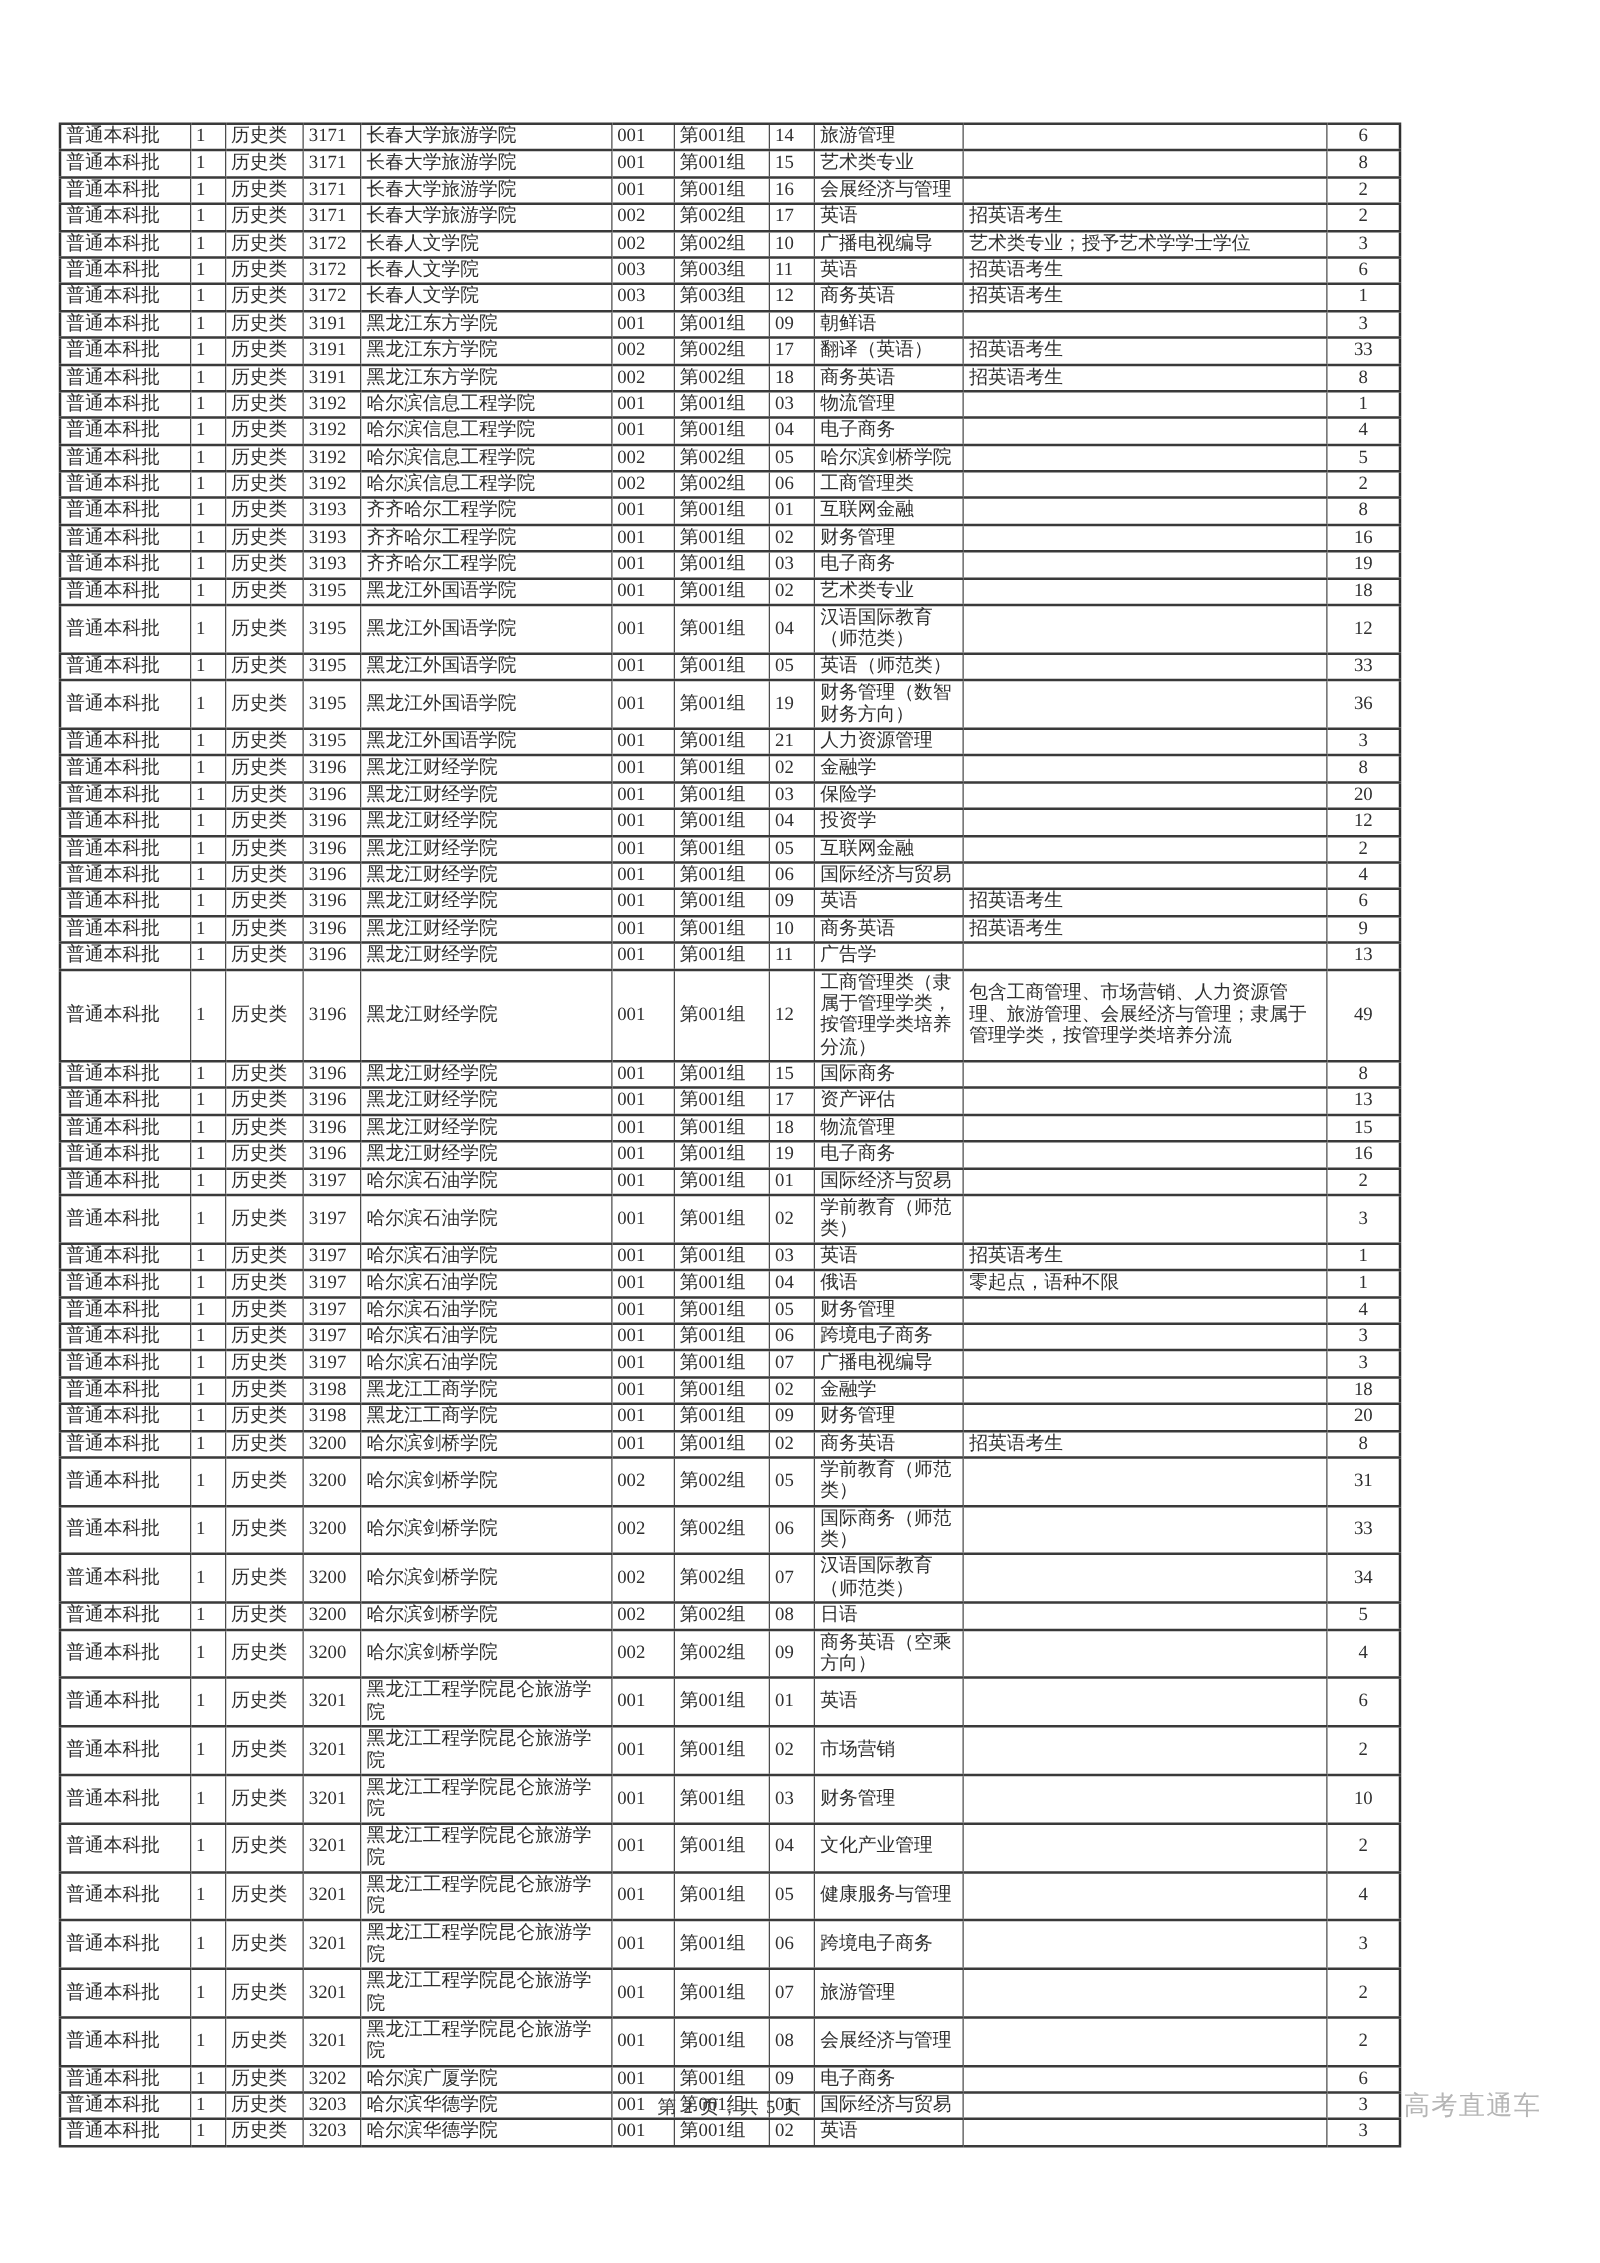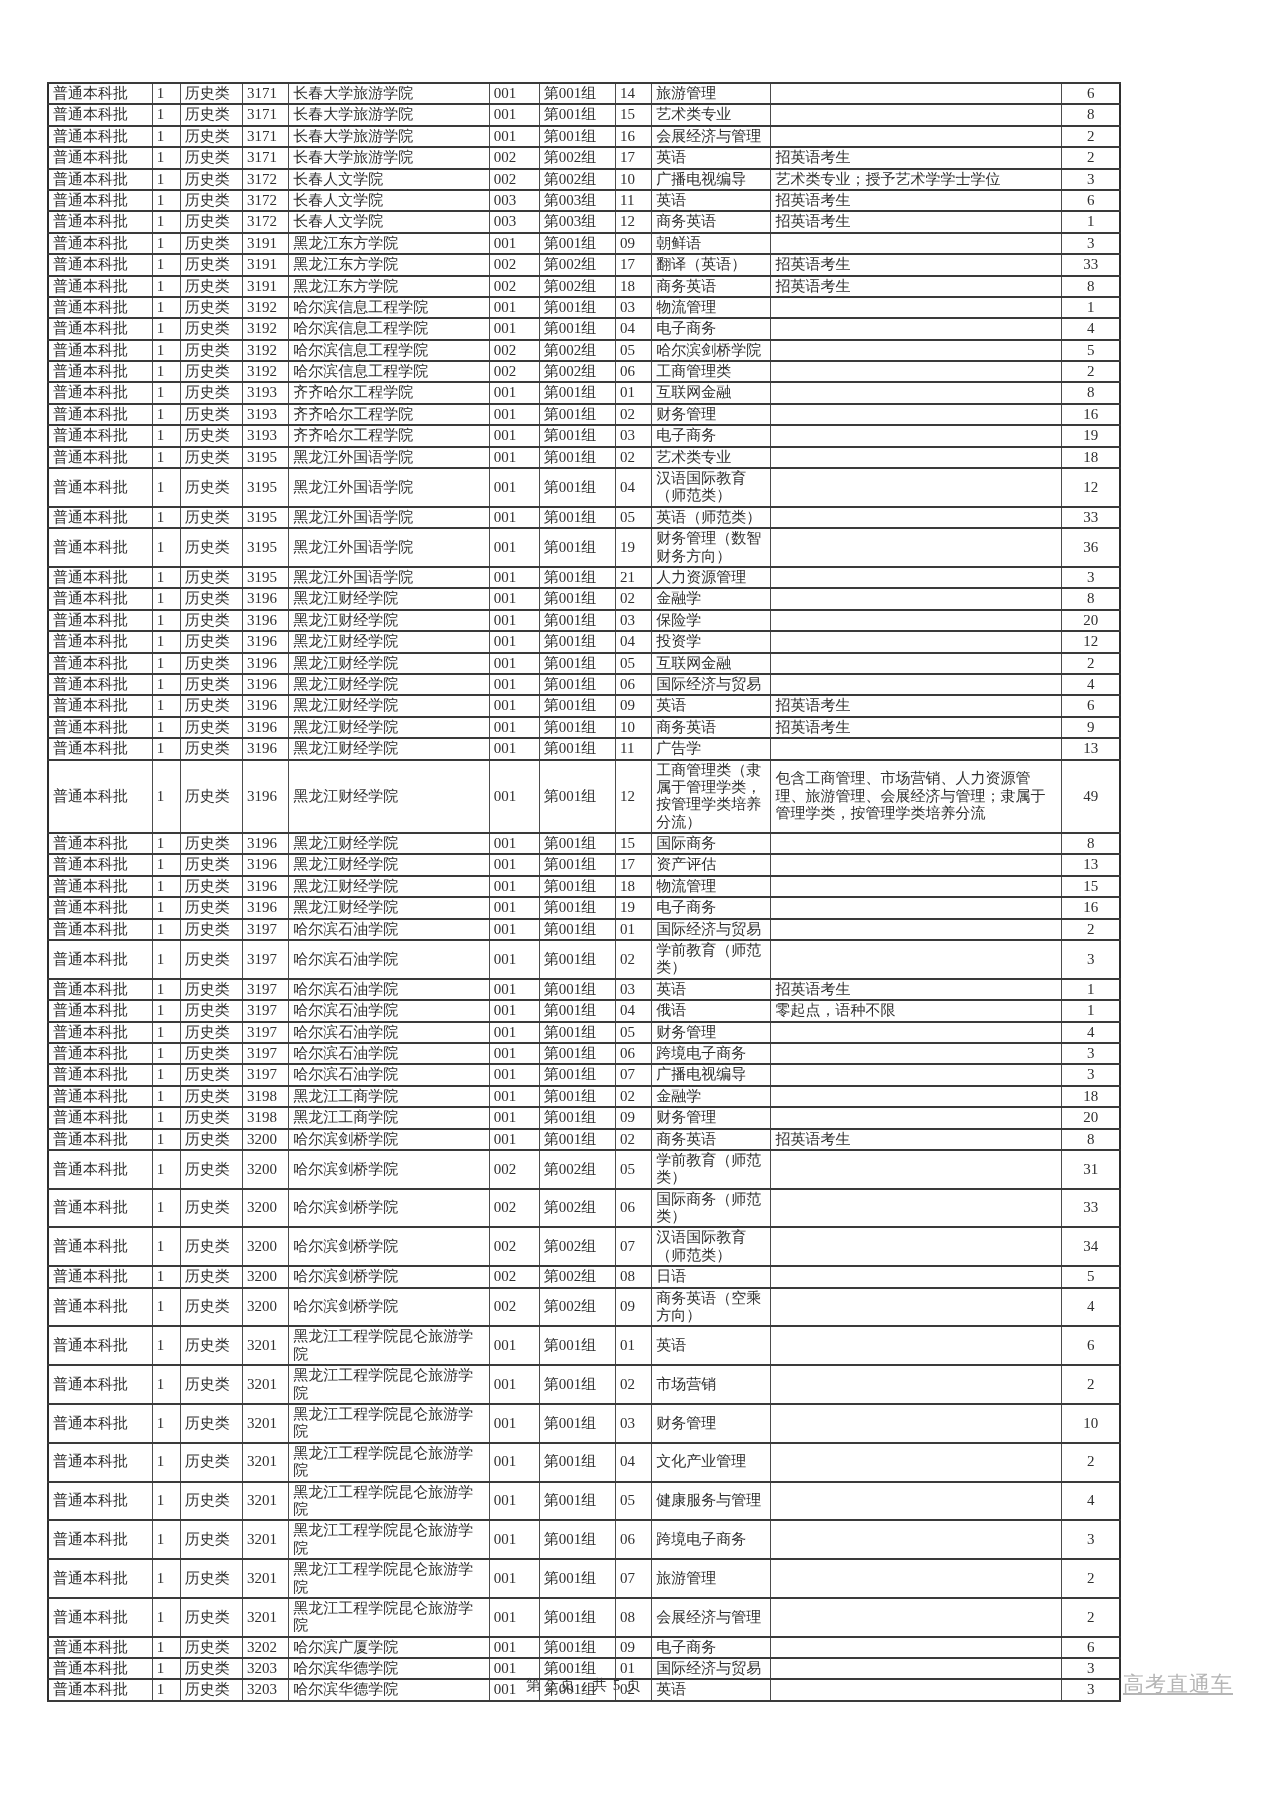--- a/index.html
+++ b/index.html
@@ -1,21 +1,21 @@
 <!DOCTYPE html>
 <html><head>
 <meta charset="utf-8">
 <style>
   html,body{margin:0;padding:0;background:#ffffff;}
   body{
     width:1280px;height:1810px;position:relative;
     font-family:"Liberation Serif","DejaVu Serif",serif;
     color:#2f2f2f;
   }
-  .sheet{position:absolute;left:47px;top:82px;width:1100px;}
+  .sheet{position:absolute;left:47px;top:98px;width:1100px;}
   table{
     border-collapse:collapse;table-layout:fixed;width:1074px;
     font-size:15px;
   }
   td{
     border-left:1px solid #4d4d4d;border-right:1px solid #4d4d4d;
     border-top:2px solid #3a3a3a;border-bottom:2px solid #3a3a3a;
     padding:1px 4px;vertical-align:middle;line-height:1.16;
     overflow:hidden;
   }
@@ -26,21 +26,20 @@
     font-size:15px;
   }
   .page-info{
     position:absolute;left:0;width:1074px;text-align:center;top:6px;
     letter-spacing:1px;color:#3a3a3a;
   }
   .watermark{
     position:absolute;right:0;top:0;
     font-size:21px;color:#b5b5b5;letter-spacing:1px;
     text-shadow:1px 1px 0 #ffffff;
-    text-decoration:underline;
   }
 </style>
 </head>
 <body>
 
 <div class="sheet">
   <table>
     <colgroup>
       <col style="width:104px">
       <col style="width:28px">

